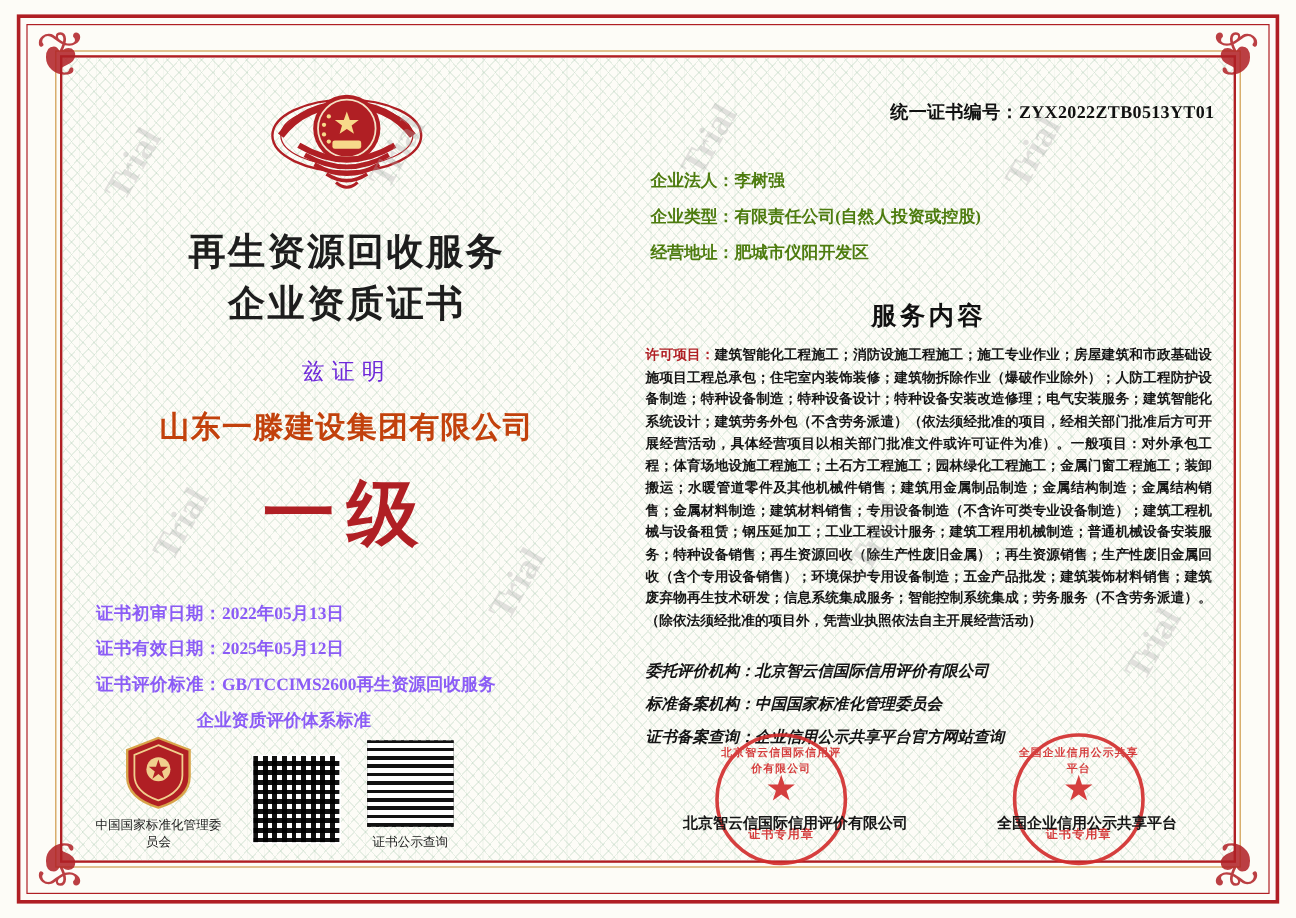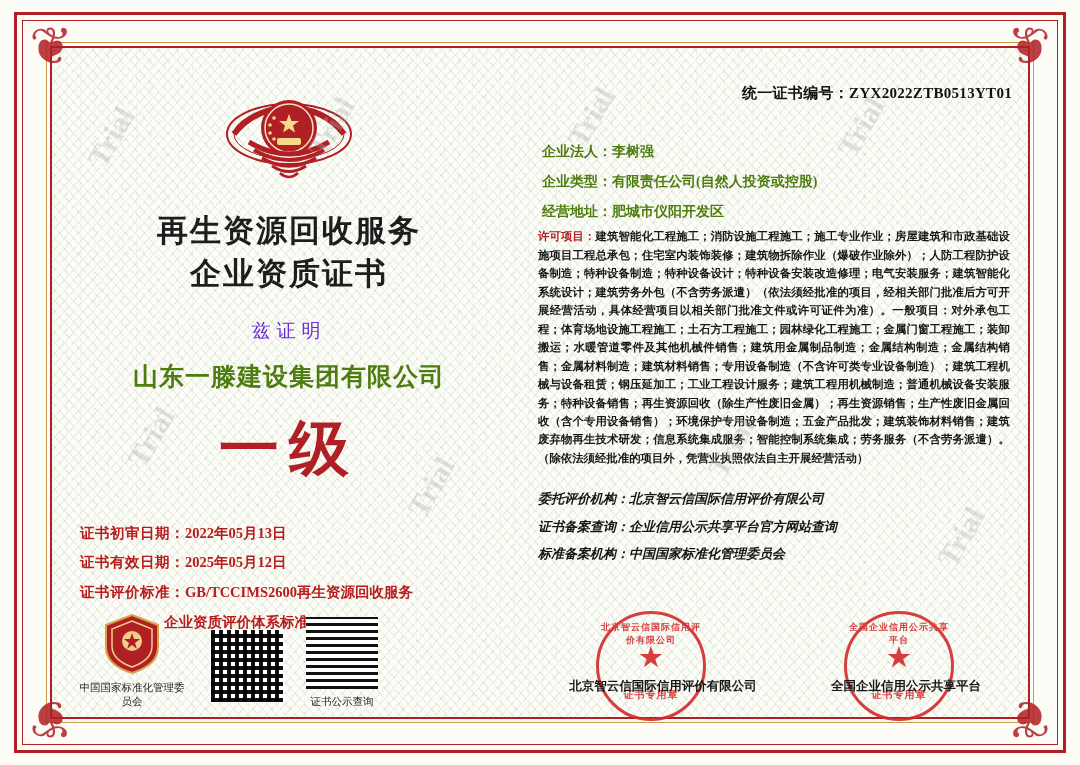--- a/index.html
+++ b/index.html
@@ -68,21 +68,21 @@
 
   
   .content {
     position: absolute;
     left: 52px; top: 48px; right: 52px; bottom: 48px;
     display: flex;
   }
   .left-col {
     width: 470px;
     position: relative;
-    padding: 28px 10px 0 14px;
+    padding: 7px 10px 0 14px;
     box-sizing: border-box;
   }
   .right-col {
     flex: 1;
     position: relative;
     padding: 36px 16px 0 14px;
     box-sizing: border-box;
   }
   
   .emblem {
@@ -109,36 +109,36 @@
     letter-spacing: 6px;
     margin-top: 22px;
     color: #6d28d9;
   }
   .company {
     text-align: center;
     font-size: 25px;
     font-weight: bold;
     letter-spacing: 1px;
     margin-top: 16px;
-    color: #4d7c0f;
+    color: #c2410c;
   }
   .grade {
     text-align: center;
     font-size: 60px;
     font-weight: bold;
     color: #b01f24;
     letter-spacing: 10px;
     margin-top: 26px;
     line-height: 1;
   }
   .left-meta {
     margin-top: 40px;
     padding-left: 14px;
     font-size: 14.5px;
-    color: #b91c1c;
+    color: #8b5cf6;
     font-weight: bold;
     line-height: 2.05;
   }
   .left-meta .row span.lbl { letter-spacing: .5px; }
   .left-meta .std2 { padding-left: 84px; display:block; }
 
   .left-bottom {
     position: absolute;
     bottom: 8px;
     left: 24px;
@@ -379,34 +379,35 @@
       <div class="info-row">
         <span>企业法人：</span><span>李树强</span>
       </div>
       <div class="info-row">
         <span>企业类型：</span><span>有限责任公司(自然人投资或控股)</span>
       </div>
       <div class="info-row">
         <span>经营地址：</span><span>肥城市仪阳开发区</span>
       </div>
 
+      <div class="svc-title">服务内容</div>
 
       <div class="svc-body">
         <span class="k">许可项目：</span><span>建筑智能化工程施工；消防设施工程施工；施工专业作业；房屋建筑和市政基础设施项目工程总承包；住宅室内装饰装修；建筑物拆除作业（爆破作业除外）；人防工程防护设备制造；特种设备制造；特种设备设计；特种设备安装改造修理；电气安装服务；建筑智能化系统设计；建筑劳务外包（不含劳务派遣）（依法须经批准的项目，经相关部门批准后方可开展经营活动，具体经营项目以相关部门批准文件或许可证件为准）。一般项目：对外承包工程；体育场地设施工程施工；土石方工程施工；园林绿化工程施工；金属门窗工程施工；装卸搬运；水暖管道零件及其他机械件销售；建筑用金属制品制造；金属结构制造；金属结构销售；金属材料制造；建筑材料销售；专用设备制造（不含许可类专业设备制造）；建筑工程机械与设备租赁；钢压延加工；工业工程设计服务；建筑工程用机械制造；普通机械设备安装服务；特种设备销售；再生资源回收（除生产性废旧金属）；再生资源销售；生产性废旧金属回收（含个专用设备销售）；环境保护专用设备制造；五金产品批发；建筑装饰材料销售；建筑废弃物再生技术研发；信息系统集成服务；智能控制系统集成；劳务服务（不含劳务派遣）。（除依法须经批准的项目外，凭营业执照依法自主开展经营活动）</span>
       </div>
 
       <div class="org-rows">
         <div>
           <span>委托评价机构：</span><span>北京智云信国际信用评价有限公司</span>
         </div>
         <div>
+          <span>标准备案机构：</span><span>中国国家标准化管理委员会</span>
+        </div>
+        <div>
           <span>证书备案查询：</span><span>企业信用公示共享平台官方网站查询</span>
-        </div>
-        <div>
-          <span>标准备案机构：</span><span>中国国家标准化管理委员会</span>
         </div>
       </div>
 
       <div class="seal-row">
         <span class="seal-lbl">北京智云信国际信用评价有限公司</span>
         <span class="seal-lbl">全国企业信用公示共享平台</span>
 
         <div class="seal seal-l">
           <div class="txt-top">北京智云信国际信用评价有限公司</div>
           <div class="star">★</div>

